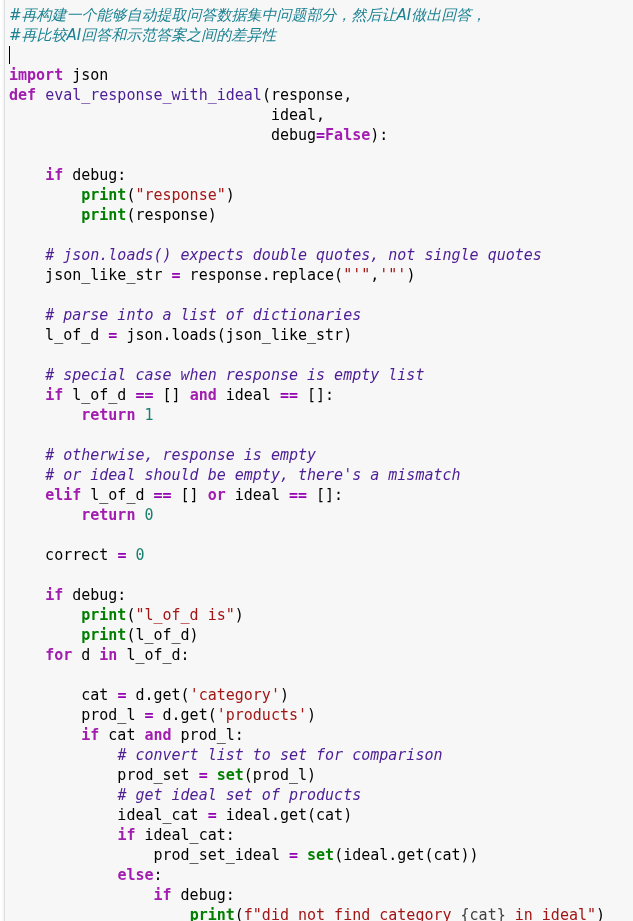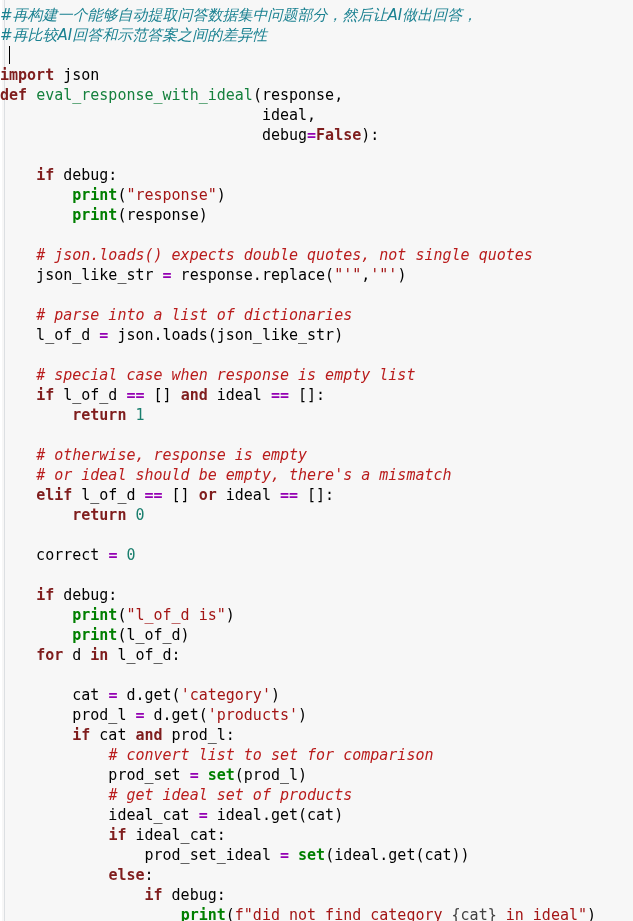--- a/index.html
+++ b/index.html
@@ -53,32 +53,32 @@
     font-size: 15px;
     line-height: 20px;
     white-space: pre;
     color: #000000;
     tab-size: 4;
   }
 
   .ln {
     display: block;
     height: 20px;
-    padding-left: 0;
+    padding-left: 9px;
     white-space: pre;
   }
 
   
-  .k   { color: #7f1d1d; font-weight: bold; }   
+  .k   { color: #a21caf; font-weight: bold; }   
   .bi  { color: #007f00; font-weight: bold; }                       
-  .fn  { color: #15803d; }                       
+  .fn  { color: #4c1d95; }                       
   .s   { color: #a31515; }                       
   .sf  { color: #a31515; }                       
   .fb  { color: #404040; }                       
-  .c   { color: #b91c1c; font-style: italic; }   
+  .c   { color: #4c1d95; font-style: italic; }   
   .cz  { color: #1a8191; font-style: italic;
          font-family: "DejaVu Sans", sans-serif; } 
   .o   { color: #9400b3; font-weight: bold; }    
   .n   { color: #1a7f6e; }                       
   .p   { color: #000000; }                       
 
   
   #caret {
     position: absolute;
     left: 9px;

